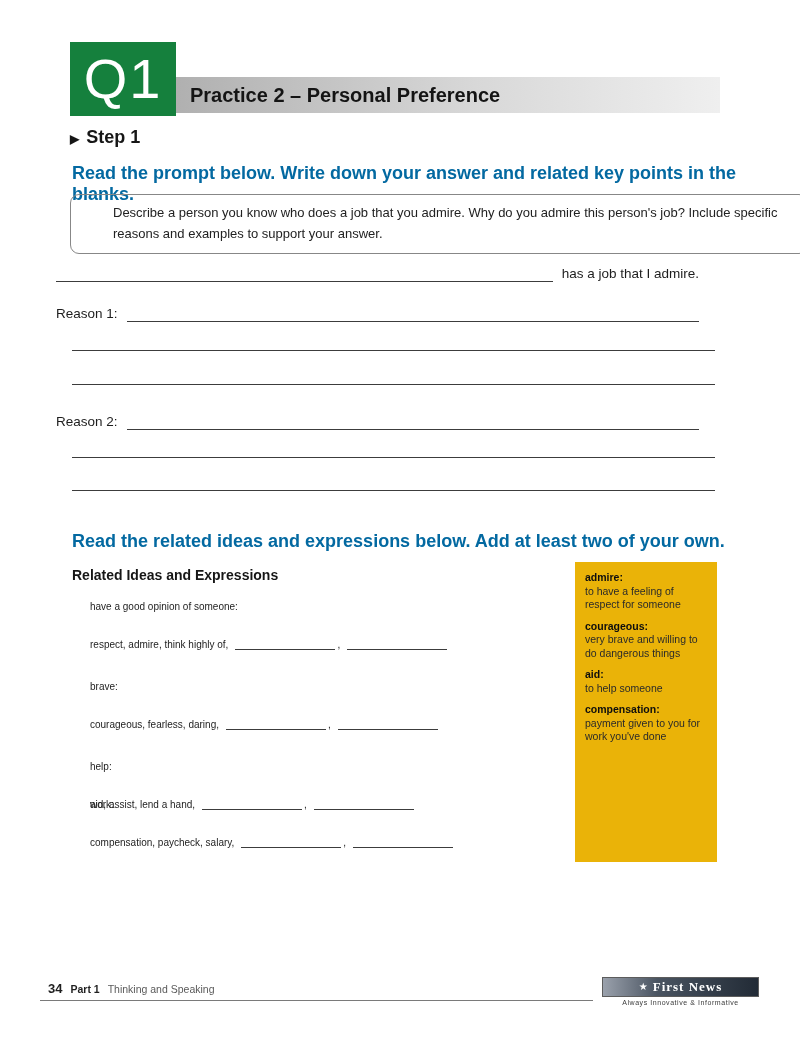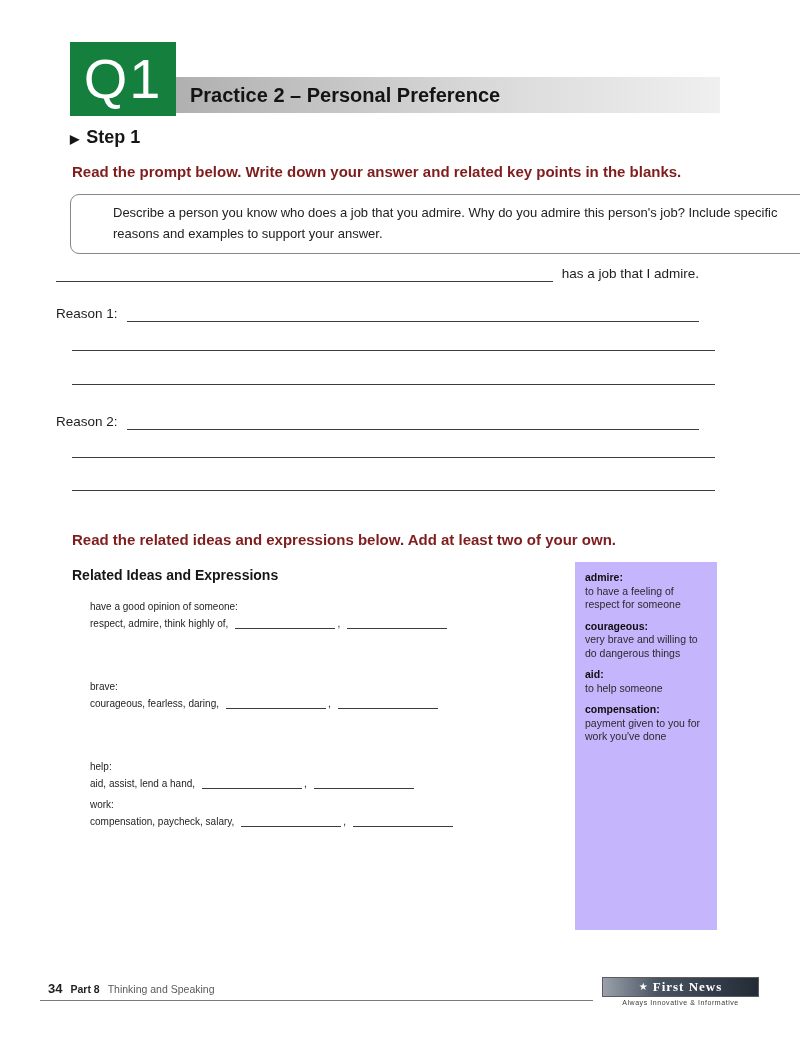--- a/index.html
+++ b/index.html
@@ -13,21 +13,21 @@
   .title-bar { position:absolute; left:176px; top:77px; width:544px; height:36px;
                background:linear-gradient(to right,#b0b0b0 0%, #d8d8d8 55%, #efefef 100%);
                display:flex; align-items:center; }
   .title { font-size:20px; font-weight:bold; color:#141414; padding-left:14px; }
 
   
   .step { position:absolute; left:70px; top:127px; display:flex; align-items:center; gap:7px;
           font-size:18px; font-weight:bold; color:#161616; }
   .tri { font-size:12px; line-height:1; transform:translateY(1px); }
 
-  .instr { position:absolute; left:72px; font-size:15px; font-weight:bold; color:#7f1d1d; }
+  .instr { position:absolute; left:72px; font-size:18px; font-weight:bold; color:#0369a1; }
   .instr1 { top:163px; }
   .instr2 { top:531px; }
 
   
   .prompt-box { position:absolute; left:70px; top:194px; width:738px; min-height:54px;
                 border:1.5px solid #878787; border-radius:9px; display:flex; align-items:center; }
   .prompt-box p { font-size:13px; line-height:1.6; color:#222222; padding:8px 20px 8px 42px; }
 
   
   .write-row { position:absolute; left:56px; width:643px; display:flex; align-items:center;
@@ -38,26 +38,26 @@
   .reason2-row { top:412px; }
   .full-line { position:absolute; left:72px; width:643px; height:0; border-bottom:1px solid #3c3c3c; }
   .fl1 { top:350px; } .fl2 { top:384px; }
   .fl3 { top:457px; } .fl4 { top:490px; }
 
   .related-heading { position:absolute; left:72px; top:567px; font-size:14px; font-weight:bold; color:#161616; }
 
   
   .group { position:absolute; left:90px; width:472px; font-size:10px; color:#1d1d1d; }
   .g1 { top:601px; } .g2 { top:681px; } .g3 { top:761px; } .g4 { top:799px; }
-  .words-row { margin-top:2px; display:flex; align-items:flex-end; white-space:nowrap;text-align:right; }
+  .words-row { margin-top:23px; display:flex; align-items:flex-end; white-space:nowrap;text-align:right; }
   .blank { display:inline-block; width:100px; border-bottom:1px solid #3c3c3c; height:15px; margin-left:7px; }
   .comma { margin-left:2px; }
 
   
-  .vocab { position:absolute; left:575px; top:562px; width:142px; height:368px; background:#c4b5fd;
+  .vocab { position:absolute; left:575px; top:562px; width:142px; height:300px; background:#eab308;
            padding:9px 10px; }
   .vocab-term { font-size:10.5px; font-weight:bold; color:#0e0e0e; line-height:1.3; }
   .vocab-def { font-size:10.5px; color:#2a2a2a; line-height:1.28; margin-bottom:8px; }
 
   
   .footer { position:absolute; left:48px; top:981px; display:flex; align-items:baseline; gap:8px; }
   .pagenum { font-size:13px; font-weight:bold; color:#1f1f1f; }
   .part { font-size:10.5px; font-weight:bold; color:#1f1f1f; }
   .part-title { font-size:10.5px; color:#5a5a5a; }
   .footer-rule { position:absolute; left:40px; top:1000px; width:553px; height:0; border-bottom:1px solid #7a7a7a; }
@@ -169,21 +169,21 @@
       <div class="vocab-def">to help someone</div>
     </div>
     <div>
       <div class="vocab-term">compensation:</div>
       <div class="vocab-def">payment given to you for work you've done</div>
     </div>
   </aside>
 
   <div class="footer">
     <span class="pagenum">34</span>
-    <span class="part">Part 8</span>
+    <span class="part">Part 1</span>
     <span class="part-title">Thinking and Speaking</span>
   </div>
   <div class="footer-rule"></div>
 
   <div class="logo">
     <div class="logo-main">
       <span class="logo-star">★</span>
       <span class="logo-name">First News</span>
     </div>
     <div class="logo-tagline">Always Innovative &amp; Informative</div>

